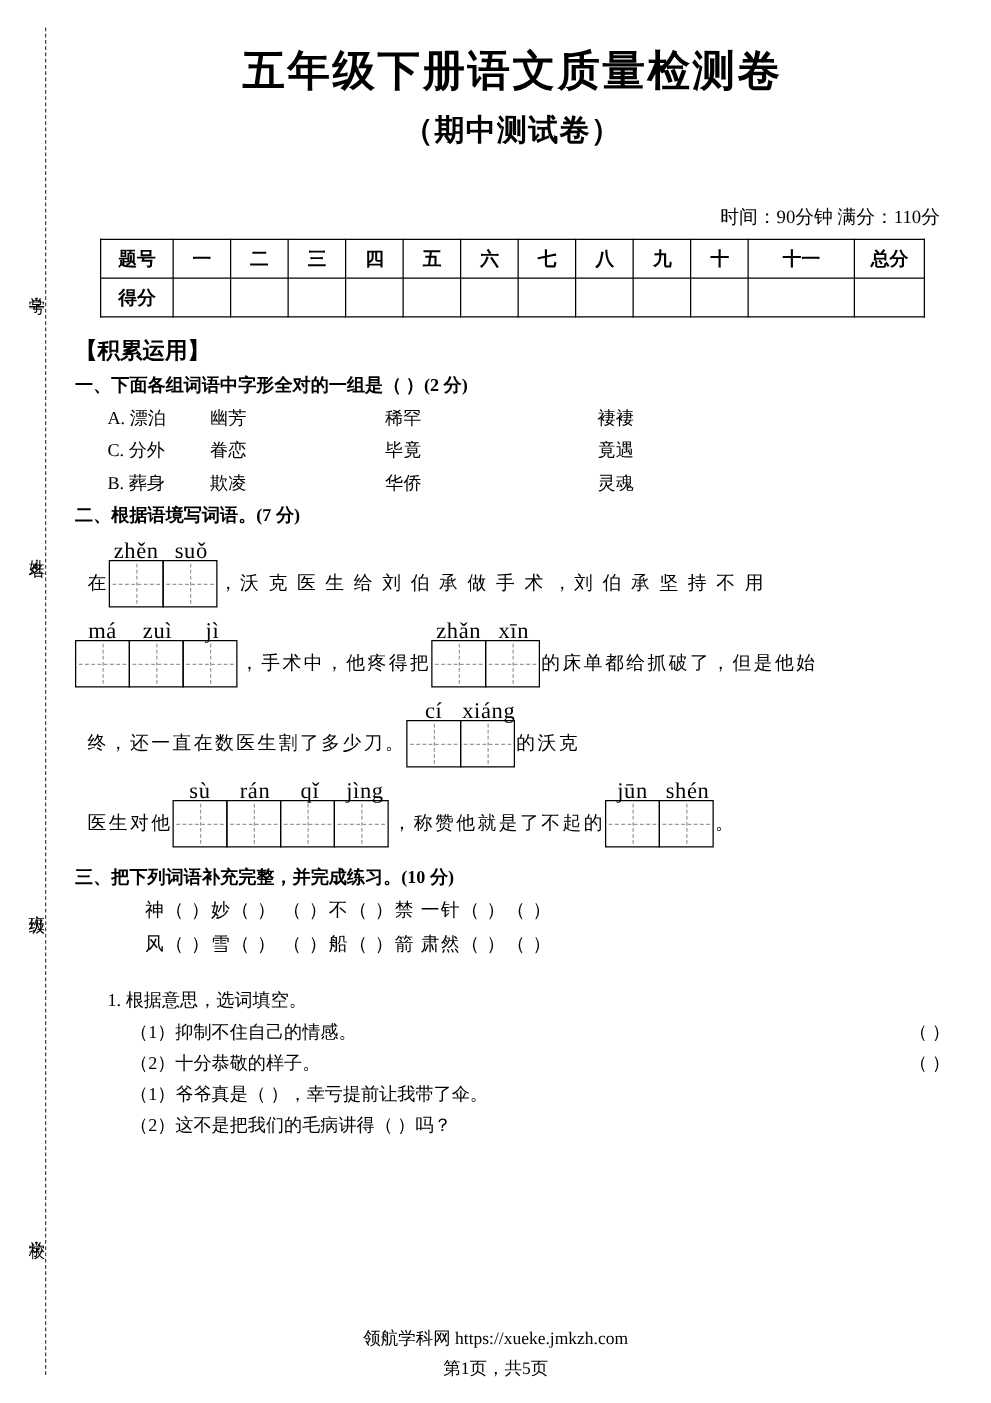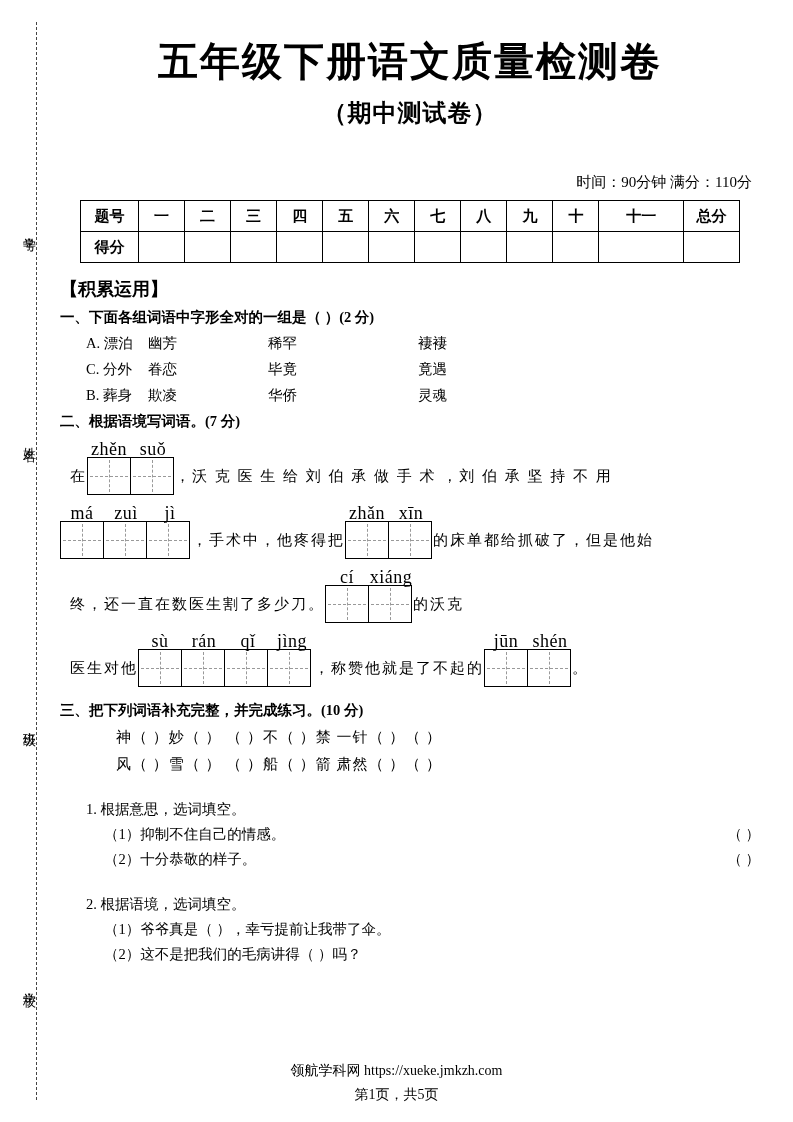--- a/index.html
+++ b/index.html
@@ -41,21 +41,21 @@
 
   .page {
     position: absolute;
     left: 60px; top: 0;
     width: 700px; height: 1122px;
   }
   h1.title {
     margin: 0;
     padding-top: 34px;
     text-align: center;
-    font-size: 40px;
+    font-size: 34px;
     font-weight: bold;
     letter-spacing: 2px;
     font-family: "Liberation Serif", serif;
   }
   h2.subtitle {
     margin: 8px 0 0 0;
     text-align: center;
     font-size: 24px;
     font-weight: bold;
     letter-spacing: 1px;
@@ -88,20 +88,21 @@
   }
   .q-head {
     margin-top: 7px;
     font-size: 14.5px;
     font-weight: bold;
   }
   .choice-row {
     display: flex;
     margin-top: 7px;
     font-size: 14.5px;
+    gap: 20px;
   }
   .choice-row .lbl { width: 88px; padding-left: 26px; }
   .choice-row .c { width: 120px; }
   .choice-row .c2 { width: 150px; }
 
   
   .pinyin-block { display: inline-block; vertical-align: bottom; }
   .pinyin-row {
     display: flex;
     font-size: 18px;
@@ -361,21 +362,20 @@
   <div class="sub-head">1. 根据意思，选词填空。</div>
   <div class="sub-item">
     <span class="t">（1）抑制不住自己的情感。</span>
     <span class="par-right">（                ）</span>
   </div>
   <div class="sub-item">
     <span class="t">（2）十分恭敬的样子。</span>
     <span class="par-right">（                ）</span>
   </div>
 
-  <div class="sub-head">2. 根据语境，选词填空。</div>
   <div class="sub-item">
     <span class="t">（1）爷爷真是（                ），幸亏提前让我带了伞。</span>
   </div>
   <div class="sub-item">
     <span class="t">（2）这不是把我们的毛病讲得（                ）吗？</span>
   </div>
 
 </div>
 
 <div class="footer-site">领航学科网 https://xueke.jmkzh.com</div>

